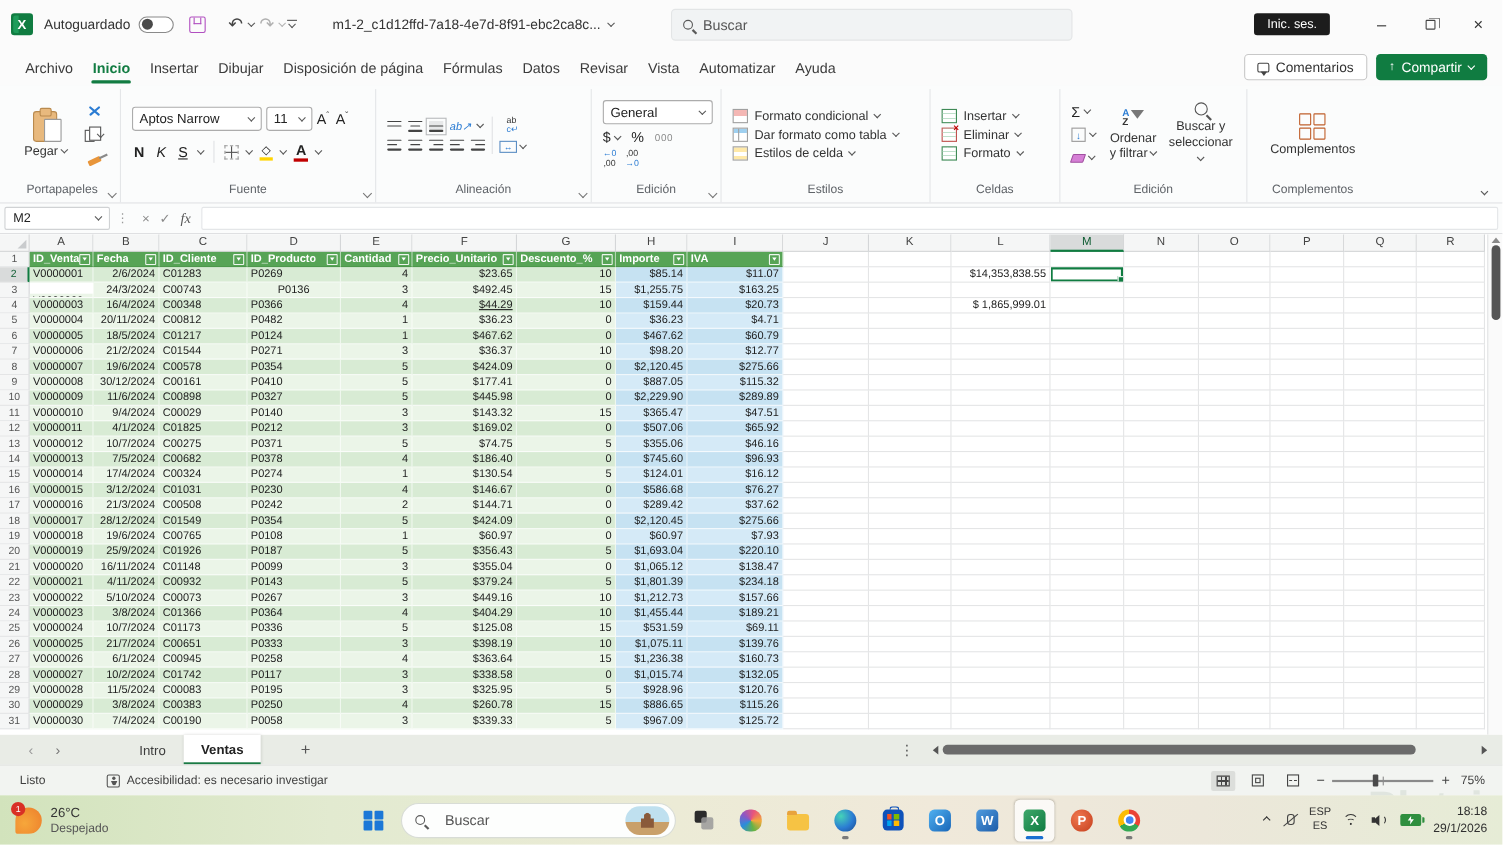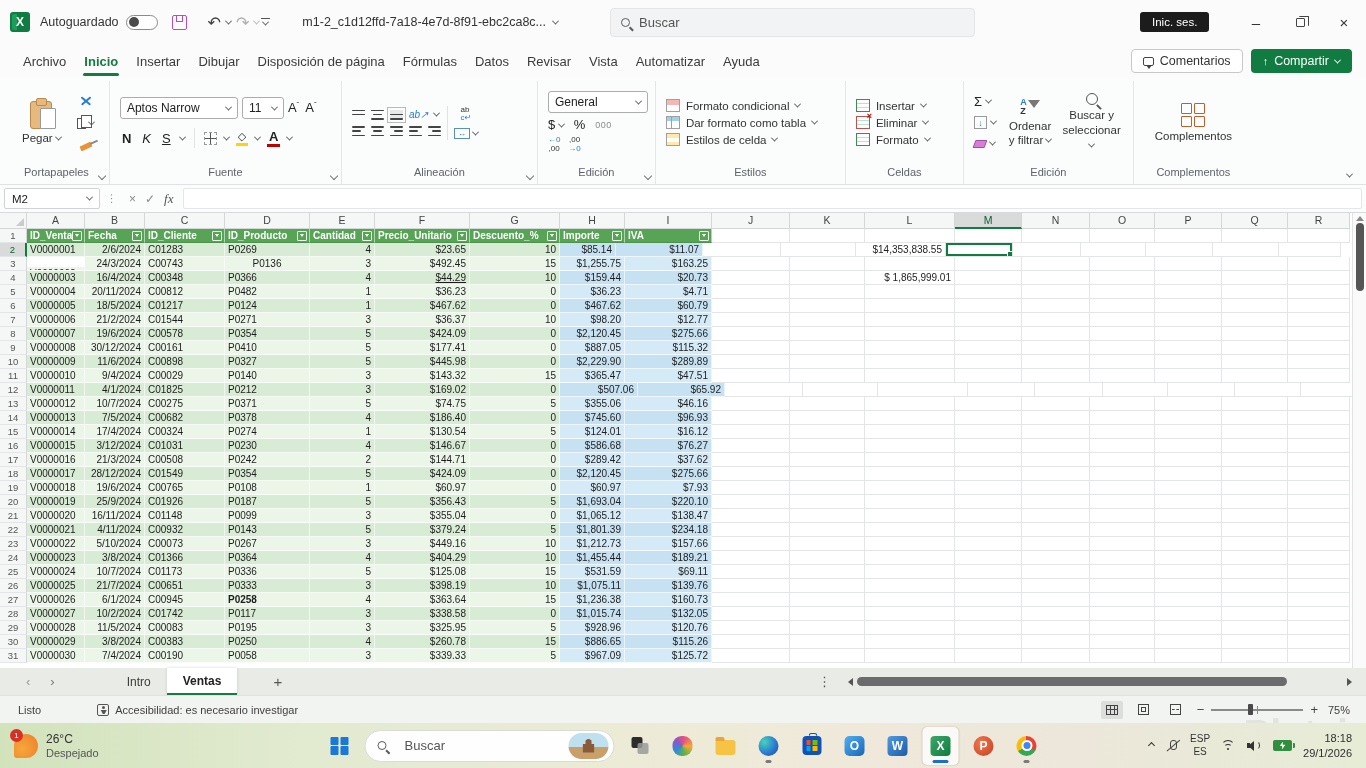--- a/index.html
+++ b/index.html
@@ -630,21 +630,21 @@
       </div>
       <div class="g-row">
         <div class="g-rnum selrow">2</div>
         <div class="g-cell band-g0 l" style="width: 58px;">V0000001</div>
         <div class="g-cell band-g0 r" style="width: 60px;">2/6/2024</div>
         <div class="g-cell band-g0 l" style="width: 80px;">C01283</div>
         <div class="g-cell band-g0 l" style="width: 85px;">P0269</div>
         <div class="g-cell band-g0 r" style="width: 65px;">4</div>
         <div class="g-cell band-g0 r" style="width: 95px;">$23.65</div>
         <div class="g-cell band-g0 r" style="width: 90px;">10</div>
-        <div class="g-cell band-b0 r" style="width: 56px;">$85.14</div>
+        <div class="g-cell band-b0 r" style="width: 65px;">$85.14</div>
         <div class="g-cell band-b0 r" style="width: 87px;">$11.07</div>
         <div class="g-cell" style="width: 78px;"></div>
         <div class="g-cell" style="width: 75px;"></div>
         <div class="g-cell r" style="width: 90px;">$14,353,838.55</div>
         <div class="g-cell selcell" style="width: 67px;"></div>
         <div class="g-cell" style="width: 68px;"></div>
         <div class="g-cell" style="width: 65px;"></div>
         <div class="g-cell" style="width: 67px;"></div>
         <div class="g-cell" style="width: 66px;"></div>
         <div class="g-cell" style="width: 62px;"></div>
@@ -840,21 +840,21 @@
       </div>
       <div class="g-row">
         <div class="g-rnum">12</div>
         <div class="g-cell band-g0 l" style="width: 58px;">V0000011</div>
         <div class="g-cell band-g0 r" style="width: 60px;">4/1/2024</div>
         <div class="g-cell band-g0 l" style="width: 80px;">C01825</div>
         <div class="g-cell band-g0 l" style="width: 85px;">P0212</div>
         <div class="g-cell band-g0 r" style="width: 65px;">3</div>
         <div class="g-cell band-g0 r" style="width: 95px;">$169.02</div>
         <div class="g-cell band-g0 r" style="width: 90px;">0</div>
-        <div class="g-cell band-b0 r" style="width: 78px;">$507.06</div>
+        <div class="g-cell band-b0 r" style="width: 65px;">$507.06</div>
         <div class="g-cell band-b0 r" style="width: 87px;">$65.92</div>
         <div class="g-cell" style="width: 78px;"></div>
         <div class="g-cell" style="width: 75px;"></div>
         <div class="g-cell" style="width: 90px;"></div>
         <div class="g-cell" style="width: 67px;"></div>
         <div class="g-cell" style="width: 68px;"></div>
         <div class="g-cell" style="width: 65px;"></div>
         <div class="g-cell" style="width: 67px;"></div>
         <div class="g-cell" style="width: 66px;"></div>
         <div class="g-cell" style="width: 62px;"></div>
@@ -1151,21 +1151,21 @@
         <div class="g-cell" style="width: 65px;"></div>
         <div class="g-cell" style="width: 67px;"></div>
         <div class="g-cell" style="width: 66px;"></div>
         <div class="g-cell" style="width: 62px;"></div>
       </div>
       <div class="g-row">
         <div class="g-rnum">27</div>
         <div class="g-cell band-g1 l" style="width: 58px;">V0000026</div>
         <div class="g-cell band-g1 r" style="width: 60px;">6/1/2024</div>
         <div class="g-cell band-g1 l" style="width: 80px;">C00945</div>
-        <div class="g-cell band-g1 l" style="width: 85px; font-weight: bold;">P0258</div>
+        <div class="g-cell band-g1 l" style="width: 85px;">P0258</div>
         <div class="g-cell band-g1 r" style="width: 65px;">4</div>
         <div class="g-cell band-g1 r" style="width: 95px;">$363.64</div>
         <div class="g-cell band-g1 r" style="width: 90px;">15</div>
         <div class="g-cell band-b1 r" style="width: 65px;">$1,236.38</div>
         <div class="g-cell band-b1 r" style="width: 87px;">$160.73</div>
         <div class="g-cell" style="width: 78px;"></div>
         <div class="g-cell" style="width: 75px;"></div>
         <div class="g-cell" style="width: 90px;"></div>
         <div class="g-cell" style="width: 67px;"></div>
         <div class="g-cell" style="width: 68px;"></div>

